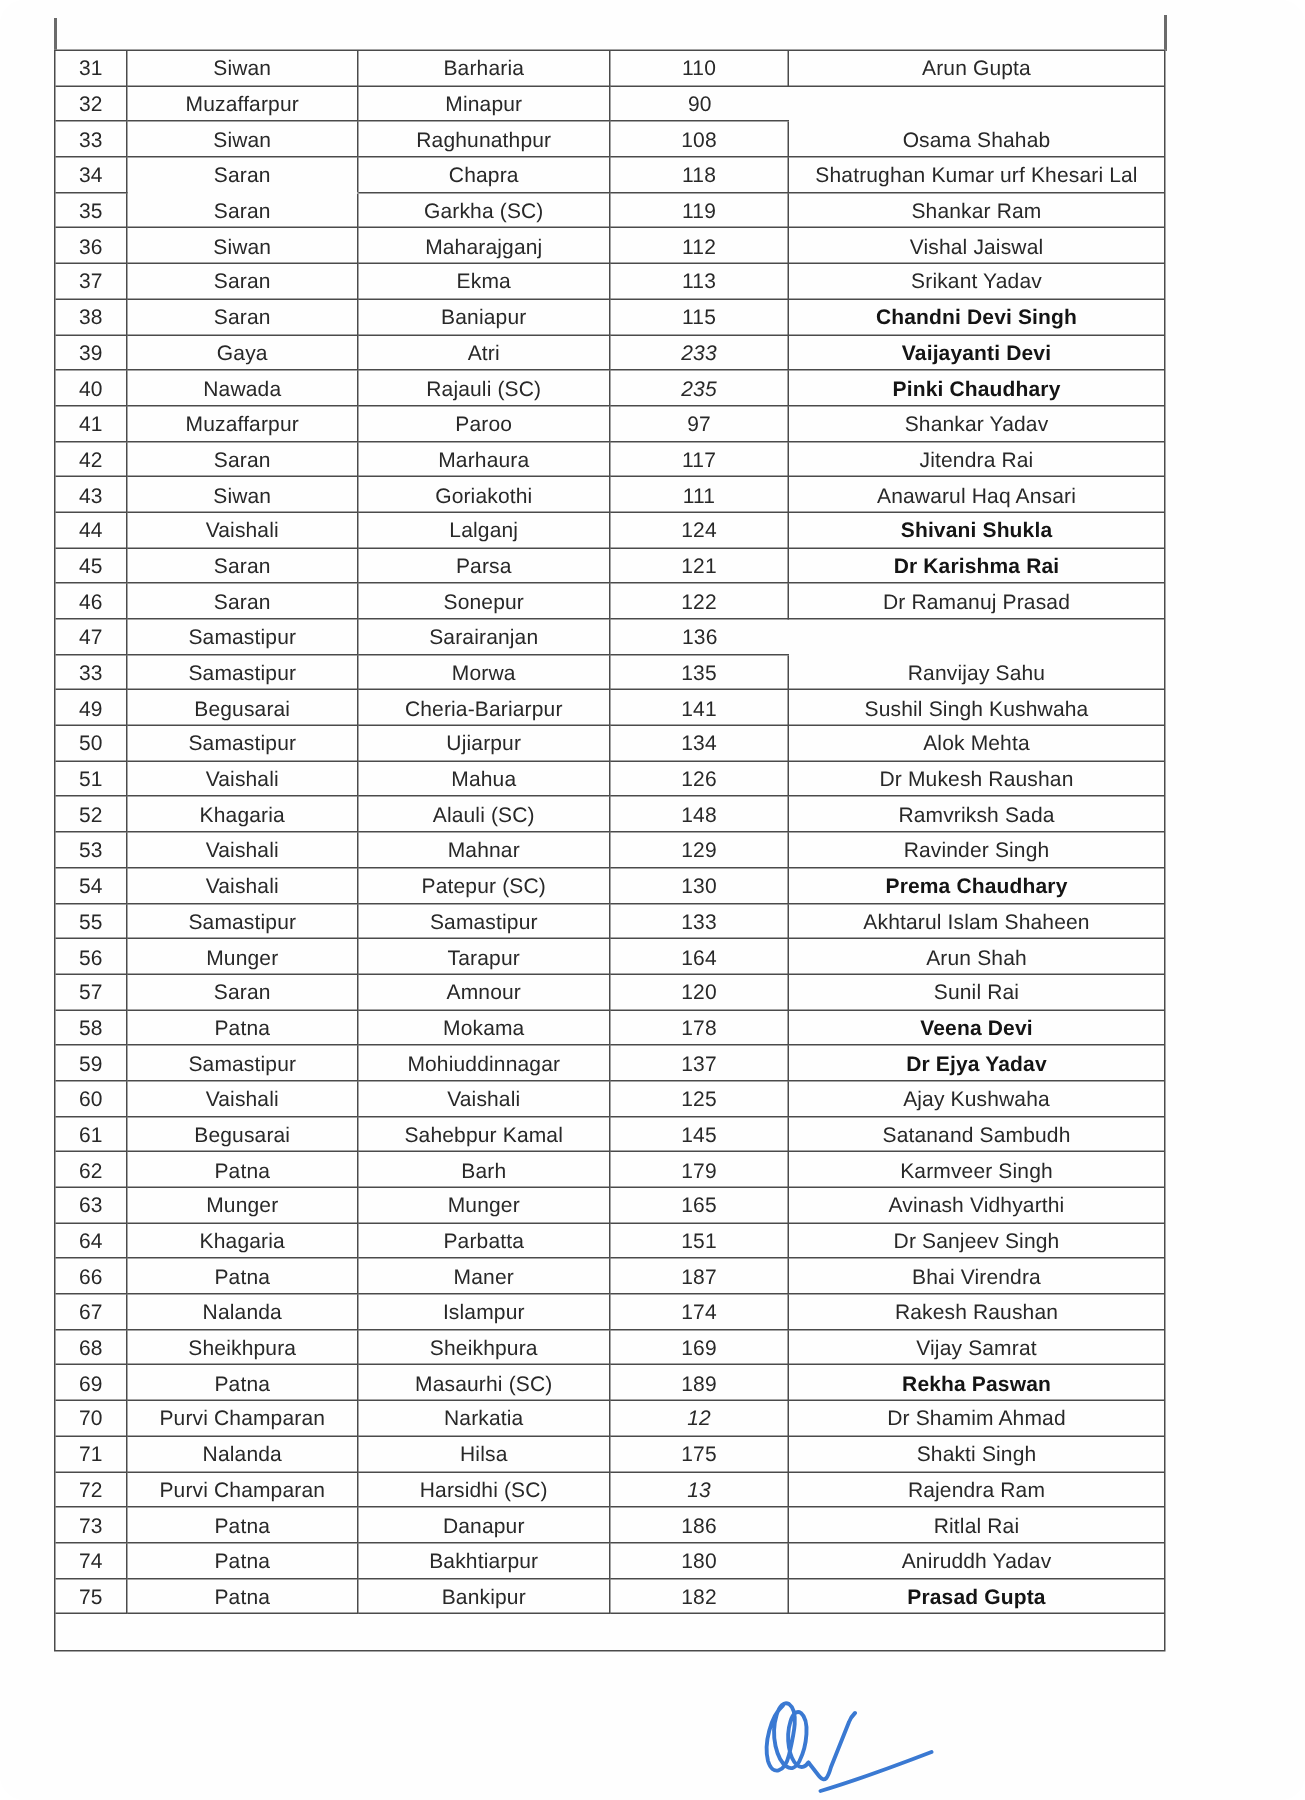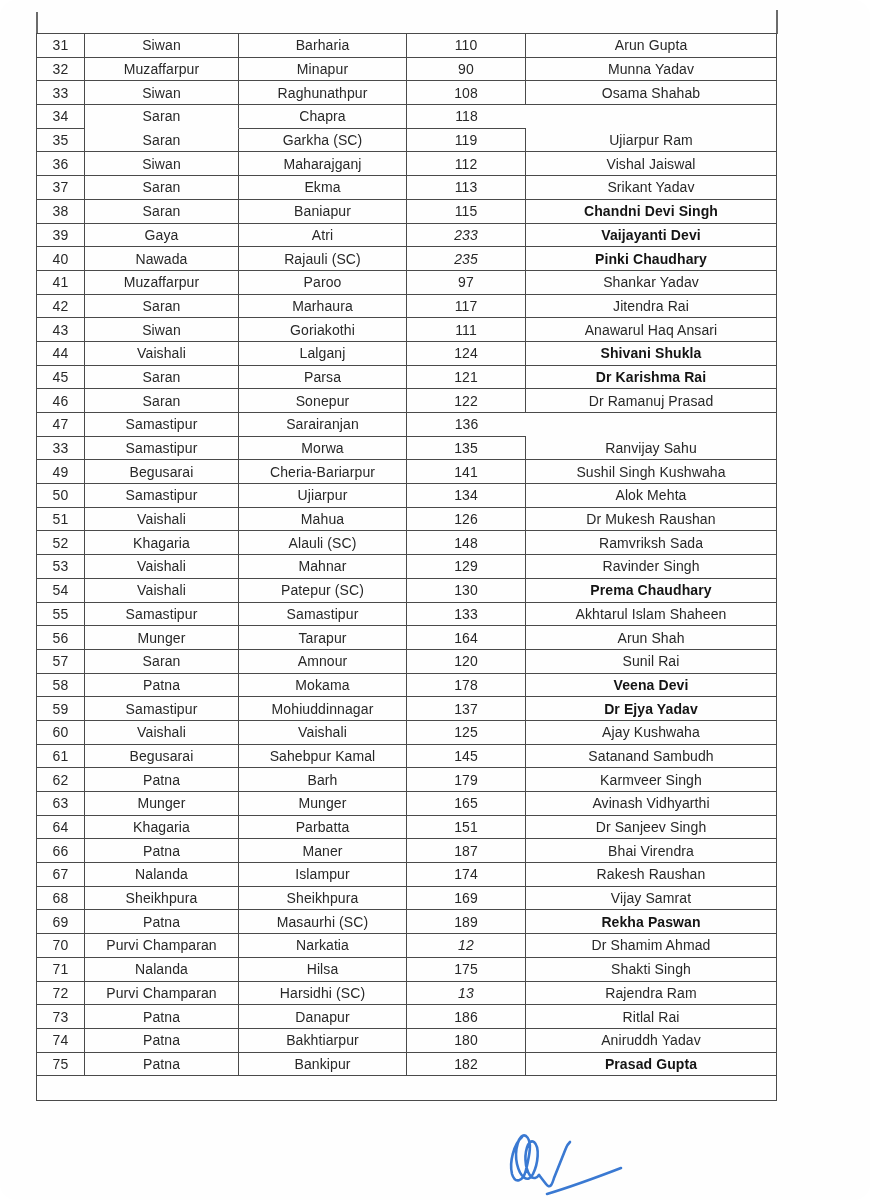--- a/index.html
+++ b/index.html
@@ -88,41 +88,41 @@
         <div class="cell c-district">Siwan</div>
         <div class="cell c-const">Barharia</div>
         <div class="cell c-num">110</div>
         <div class="cell c-name">Arun Gupta</div>
       </div>
       <div class="row">
         <div class="cell c-serial">32</div>
         <div class="cell c-district">Muzaffarpur</div>
         <div class="cell c-const">Minapur</div>
         <div class="cell c-num">90</div>
-        <div class="cell c-name">Munna Yadav</div>
       </div>
       <div class="row">
         <div class="cell c-serial">33</div>
         <div class="cell c-district">Siwan</div>
         <div class="cell c-const">Raghunathpur</div>
         <div class="cell c-num">108</div>
         <div class="cell c-name">Osama Shahab</div>
       </div>
       <div class="row">
         <div class="cell c-serial">34</div>
         <div class="cell c-district no-bottom">Saran</div>
         <div class="cell c-const">Chapra</div>
         <div class="cell c-num">118</div>
+        <div class="cell c-name">Shatrughan Kumar urf Khesari Lal</div>
       </div>
       <div class="row">
         <div class="cell c-serial">35</div>
         <div class="cell c-district">Saran</div>
         <div class="cell c-const">Garkha (SC)</div>
         <div class="cell c-num">119</div>
-        <div class="cell c-name">Ujiarpur Ram</div>
+        <div class="cell c-name">Shankar Ram</div>
       </div>
       <div class="row">
         <div class="cell c-serial">36</div>
         <div class="cell c-district">Siwan</div>
         <div class="cell c-const">Maharajganj</div>
         <div class="cell c-num">112</div>
         <div class="cell c-name">Vishal Jaiswal</div>
       </div>
       <div class="row">
         <div class="cell c-serial">37</div>

